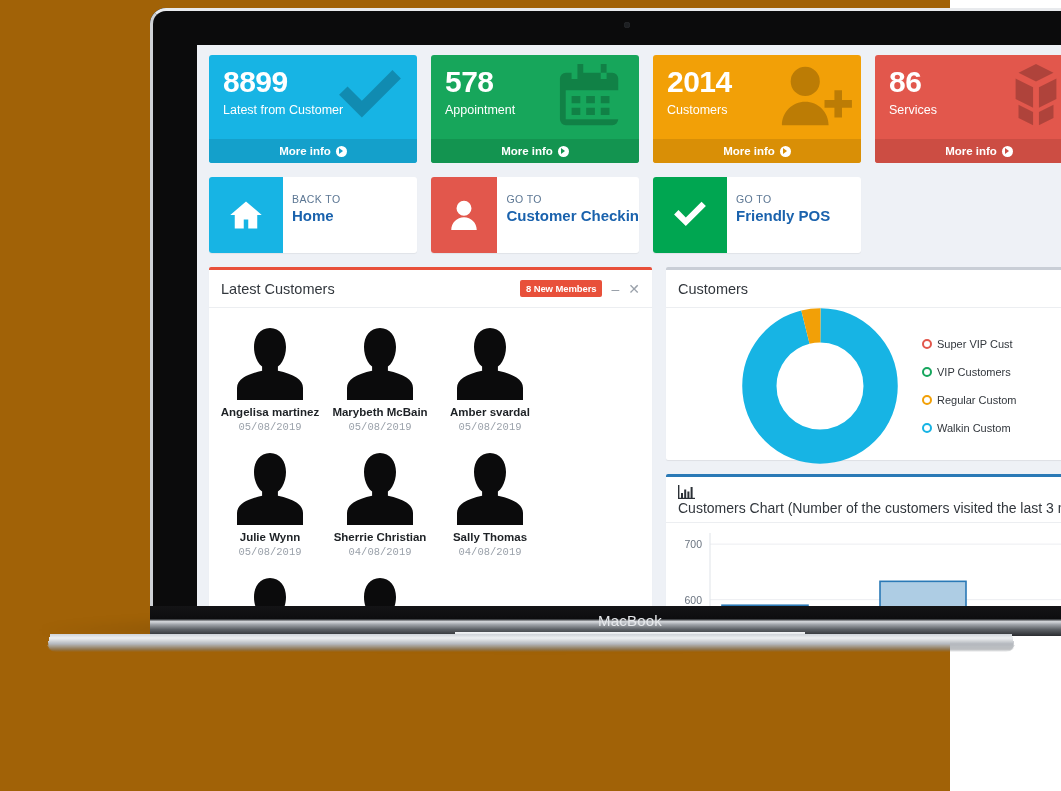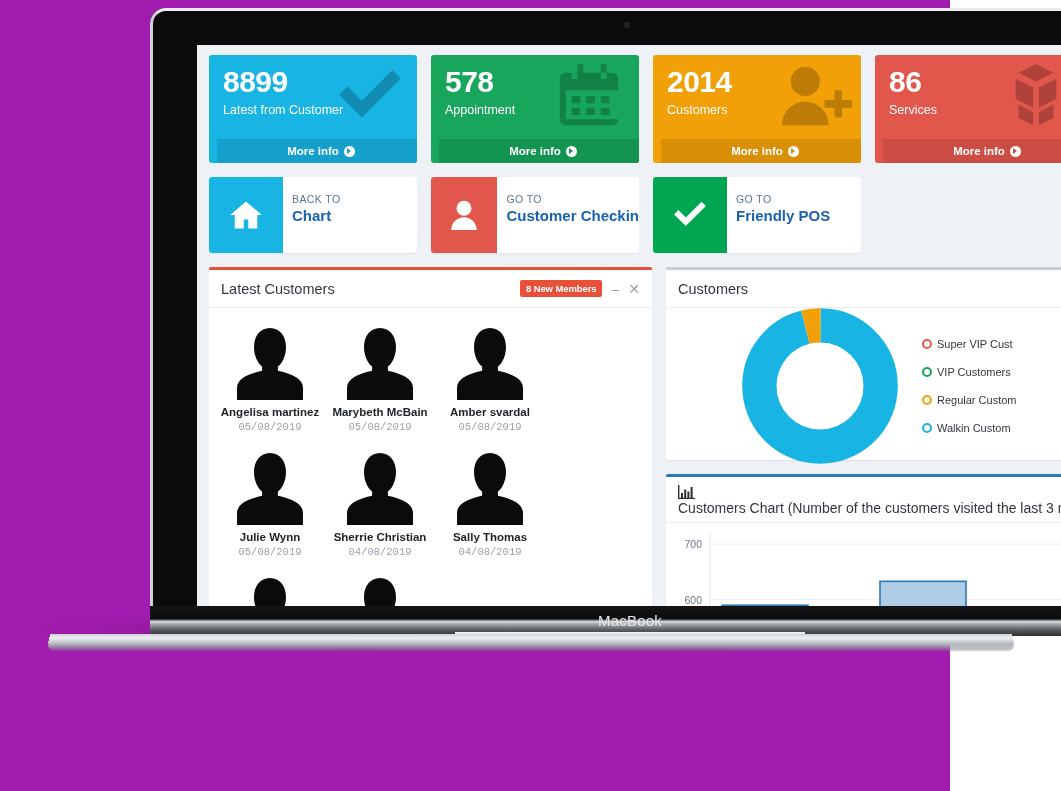--- a/index.html
+++ b/index.html
@@ -2,21 +2,21 @@
 <html><head>
 <meta charset="utf-8">
 <style>
   * { box-sizing: border-box; margin: 0; padding: 0; }
   html, body {
     width: 1061px; height: 791px;
     background: #ffffff;
     font-family: "Liberation Sans", sans-serif;
     overflow: hidden;
   }
-  #stage { position: relative; width: 950px; height: 791px; background:#a21caf; }
+  #stage { position: relative; width: 950px; height: 791px; background:#a16207; }
 
   
   .laptop-shadow{
     position:absolute; left:40px; top:612px; width:980px; height:36px;
     background: radial-gradient(ellipse at 50% 50%, rgba(0,0,0,.30) 0%, rgba(0,0,0,.12) 45%, rgba(0,0,0,0) 72%);
     filter: blur(4px);
   }
   .lid{
     position:absolute; left:150px; top:8px; width:960px; height:604px;
     background:#0b0b0c;
@@ -65,21 +65,21 @@
 
   .row{ display:flex; gap:14px; }
 
   
   .stat{
     position:relative; width:208px; height:108px; border-radius:3px; overflow:hidden; color:#fff;
   }
   .stat .big{ position:relative; z-index:2; font-size:30px; font-weight:bold; padding:10px 0 0 14px; letter-spacing:-.5px;}
   .stat .lbl{ position:relative; z-index:2; font-size:12.5px; padding:4px 0 0 14px; }
   .stat .more{
-    position:absolute; left:8px; bottom:0; width:100%; height:24px; z-index:2;
+    position:absolute; left:0; bottom:0; width:100%; height:24px; z-index:2;
     background: rgba(0,0,0,.13);
     display:flex; align-items:center; justify-content:center; gap:5px;
     font-size:11.5px; font-weight:bold;
   }
   .stat .ghost{
     position:absolute; right:8px; top:6px; z-index:1; opacity:.22; color:#000;
     width:78px; height:70px;
   }
   .stat .ghost svg{ width:100%; height:100%; fill:#000; }
   .circ-arrow{ width:11px; height:11px; border-radius:50%; background:#fff; display:inline-block; position:relative; }
@@ -215,21 +215,21 @@
       <div class="row" style="margin-top:14px">
 
         <div class="act">
           <div class="ico" style="background:#17b4e4">
             <svg viewBox="0 0 24 24">
                 <path d="M12 3 1.5 12h3v9h6v-6h3v6h6v-9h3z"></path>
               </svg>
           </div>
           <div class="txt">
             <div class="k">BACK TO</div>
-            <div class="v">Chart</div>
+            <div class="v">Home</div>
           </div>
         </div>
 
         <div class="act">
           <div class="ico" style="background:#e2574c">
             <svg viewBox="0 0 24 24">
                 <path d="M12 2.5a5 5 0 1 1 0 10 5 5 0 0 1 0-10zM3.5 22c0-4.7 3.8-8.5 8.5-8.5s8.5 3.8 8.5 8.5z"></path>
               </svg>
           </div>
           <div class="txt">

